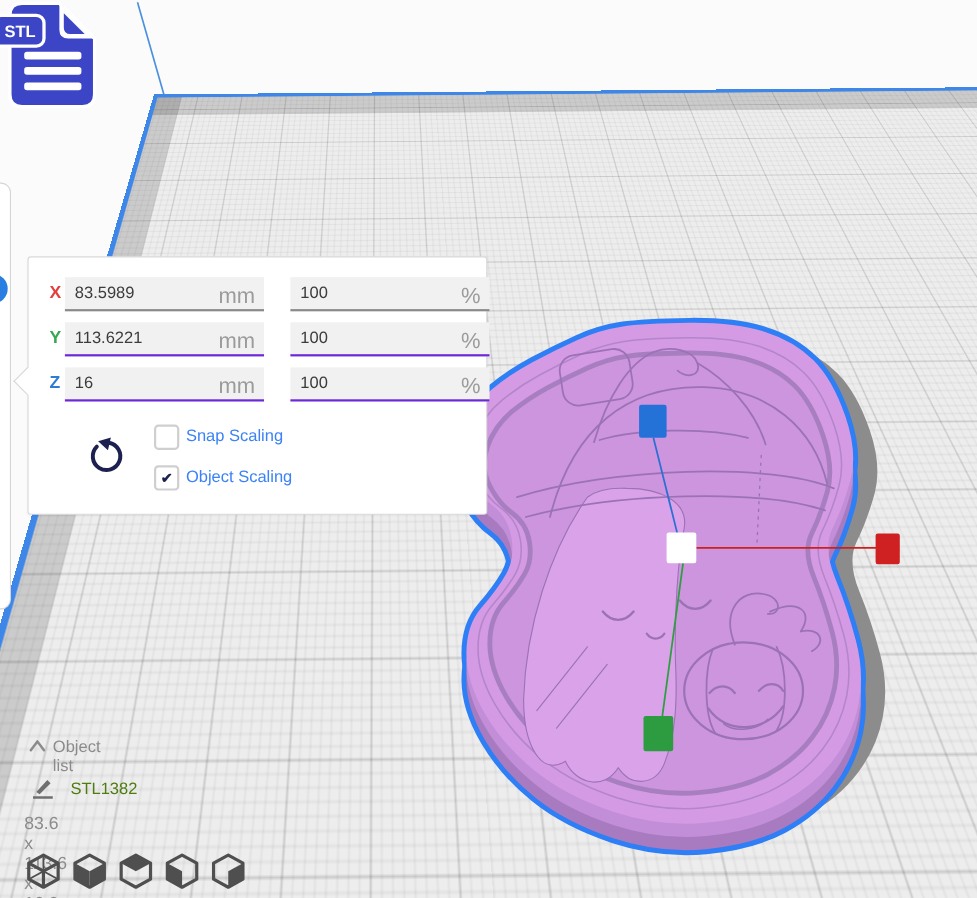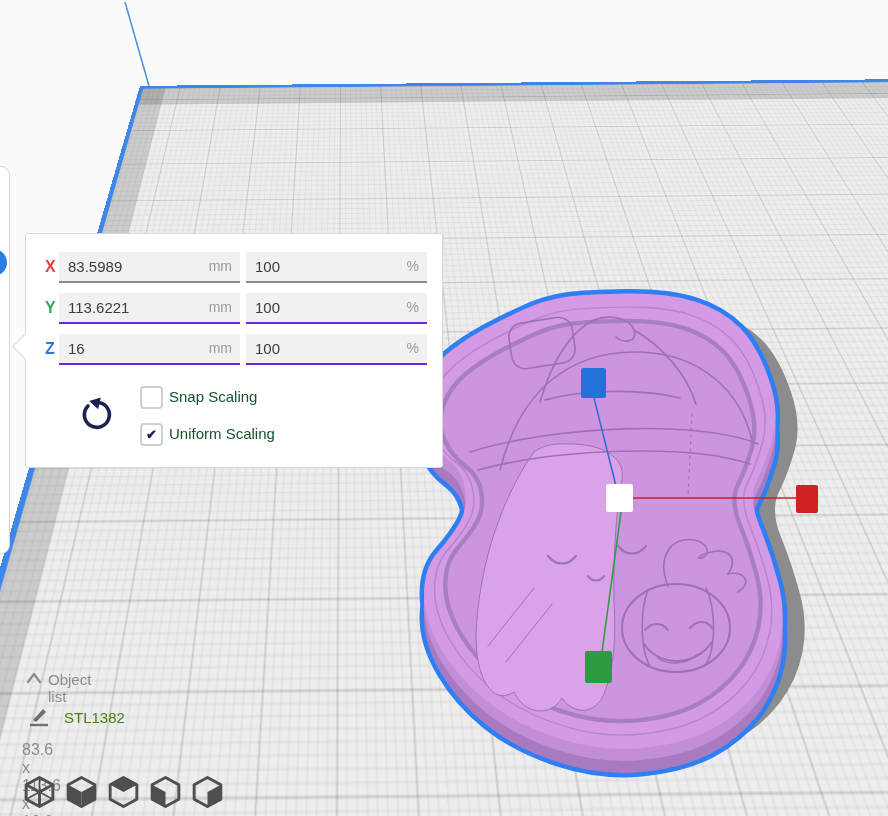--- a/index.html
+++ b/index.html
@@ -40,30 +40,30 @@
   .panel-caret{position:absolute;left:-10px;top:103px;width:18px;height:18px;background:#ffffff;
     border-left:1px solid #d9d9d9;border-bottom:1px solid #d9d9d9;transform:rotate(45deg);}
   .axis-row{position:absolute;left:0;width:100%;height:31px;}
   .axis-row .axis-label{position:absolute;left:19px;top:6px;font-size:16px;font-weight:bold;}
   .axis-x .axis-label{color:#e2403c;}
   .axis-y .axis-label{color:#36a852;}
   .axis-z .axis-label{color:#2e7bd6;}
   .field{position:absolute;top:0;height:29px;background:#f1f1f1;border:none;border-bottom:2px solid #6d28d9;}
   .axis-x .field{border-bottom-color:#8a8a8a;}
   .field-mm{left:33px;width:181px;}
-  .field-pct{left:220px;width:181px;}
+  .field-pct{left:238px;width:181px;}
   .field input{position:absolute;left:0;top:0;width:100%;height:100%;border:none;background:transparent;
     font-family:"Liberation Sans",sans-serif;font-size:15px;color:#3c3c3c;padding:0 0 0 9px;outline:none;box-sizing:border-box;}
-  .field .unit{position:absolute;right:8px;top:6px;font-size:14px;color:#9b9b9b;}
+  .field .unit{position:absolute;right:8px;top:6px;font-size:20px;color:#9b9b9b;}
   .row1{top:18px;} .row2{top:59px;} .row3{top:100px;}
   .reset-btn{position:absolute;left:52px;top:163px;width:36px;height:38px;cursor:pointer;}
   .chk-row{position:absolute;left:114px;height:20px;}
   .chk-row .box{position:absolute;left:0;top:0;width:19px;height:19px;background:#fff;border:2px solid #cfcfcf;
     border-radius:4px;font-size:13px;line-height:19px;text-align:center;color:#1c2150;font-weight:bold;}
-  .chk-row .lbl{position:absolute;left:29px;top:2px;font-size:15px;color:#14532d;white-space:nowrap;}
+  .chk-row .lbl{position:absolute;left:29px;top:2px;font-size:15px;color:#3b82f6;white-space:nowrap;}
   .chk-snap{top:152px;} .chk-uniform{top:189px;}
 
   
   .objlist{position:absolute;left:0;top:0;z-index:5;color:#8b8b8b;}
   .objlist-header{position:absolute;left:48px;top:671px;font-size:15px;color:#8b8b8b;}
   .objlist-chevron{position:absolute;left:26px;top:671px;}
   .objlist-pencil{position:absolute;left:27px;top:705px;}
   .objlist-item{position:absolute;left:64px;top:709px;font-size:15px;color:#4d7c0f;}
   .objlist-dims{position:absolute;left:22px;top:741px;font-size:16px;color:#8b8b8b;}
   .view-icons{position:absolute;left:23px;top:775px;display:flex;gap:9px;}
@@ -160,20 +160,32 @@
         <line x1="621" y1="512" x2="602" y2="652" stroke="#2f9e41" stroke-width="1.6"></line>
         <line x1="633" y1="498" x2="797" y2="498" stroke="#cc2020" stroke-width="1.6"></line>
         <rect x="581" y="368" width="25" height="30" rx="2" fill="#2471d8" pointer-events="all"></rect>
         <rect x="606" y="484" width="27" height="28" rx="2" fill="#ffffff" pointer-events="all"></rect>
         <rect x="796" y="485" width="22" height="28" rx="2" fill="#cf2121" pointer-events="all"></rect>
         <rect x="585" y="651" width="27" height="32" rx="2" fill="#2d9b3f" pointer-events="all"></rect>
       </g>
     </svg>
   </div>
 
+  <div class="stl-badge">
+    <svg width="100" height="102" viewBox="0 0 100 102">
+      <path d="M20,3 H54 L86,35 V86 Q86,97 75,97 H20 Q9,97 9,86 V14 Q9,3 20,3 Z" fill="#3c45c6" stroke="#ffffff" stroke-width="3"></path>
+      <path d="M54,3 L86,35 L62,35 Q54,35 54,27 Z" fill="#ffffff"></path>
+      <path d="M58,12 L77,31 L64,31 Q58,31 58,25 Z" fill="#3c45c6"></path>
+      <rect x="22" y="47" width="52" height="7" rx="2.5" fill="#ffffff"></rect>
+      <rect x="22" y="61" width="52" height="7" rx="2.5" fill="#ffffff"></rect>
+      <rect x="22" y="75" width="52" height="7" rx="2.5" fill="#ffffff"></rect>
+      <rect x="-6" y="14" width="46" height="28" rx="7" fill="#3c45c6" stroke="#ffffff" stroke-width="3"></rect>
+      <text x="4" y="34" fill="#ffffff" font-size="15" font-weight="bold" font-family="Liberation Sans, sans-serif">STL</text>
+    </svg>
+  </div>
 
   <div class="toolbar-strip"></div>
   <div class="tool-active-dot"></div>
 
   <div class="scale-panel">
     <div class="panel-caret"></div>
 
     <div class="axis-row axis-x row1">
       <span class="axis-label">X</span>
       <div class="field field-mm">
@@ -216,21 +228,21 @@
         <path d="M22,0 L21,12 L11,5 Z" fill="#1c2150" transform="rotate(8 18 6)"></path>
       </svg>
     </div>
 
     <div class="chk-row chk-snap">
       <div class="box"></div>
       <span class="lbl">Snap Scaling</span>
     </div>
     <div class="chk-row chk-uniform">
       <div class="box">✔</div>
-      <span class="lbl">Uniform Scaling</span>
+      <span class="lbl">Object Scaling</span>
     </div>
   </div>
 
   <div class="objlist">
     <svg class="objlist-chevron" width="16" height="14" viewBox="0 0 16 14">
       <polyline points="2,11 8,3 14,11" fill="none" stroke="#8b8b8b" stroke-width="2.2" stroke-linecap="round" stroke-linejoin="round"></polyline>
     </svg>
     <div class="objlist-header">Object list</div>
 
     <svg class="objlist-pencil" width="24" height="24" viewBox="0 0 24 24">

